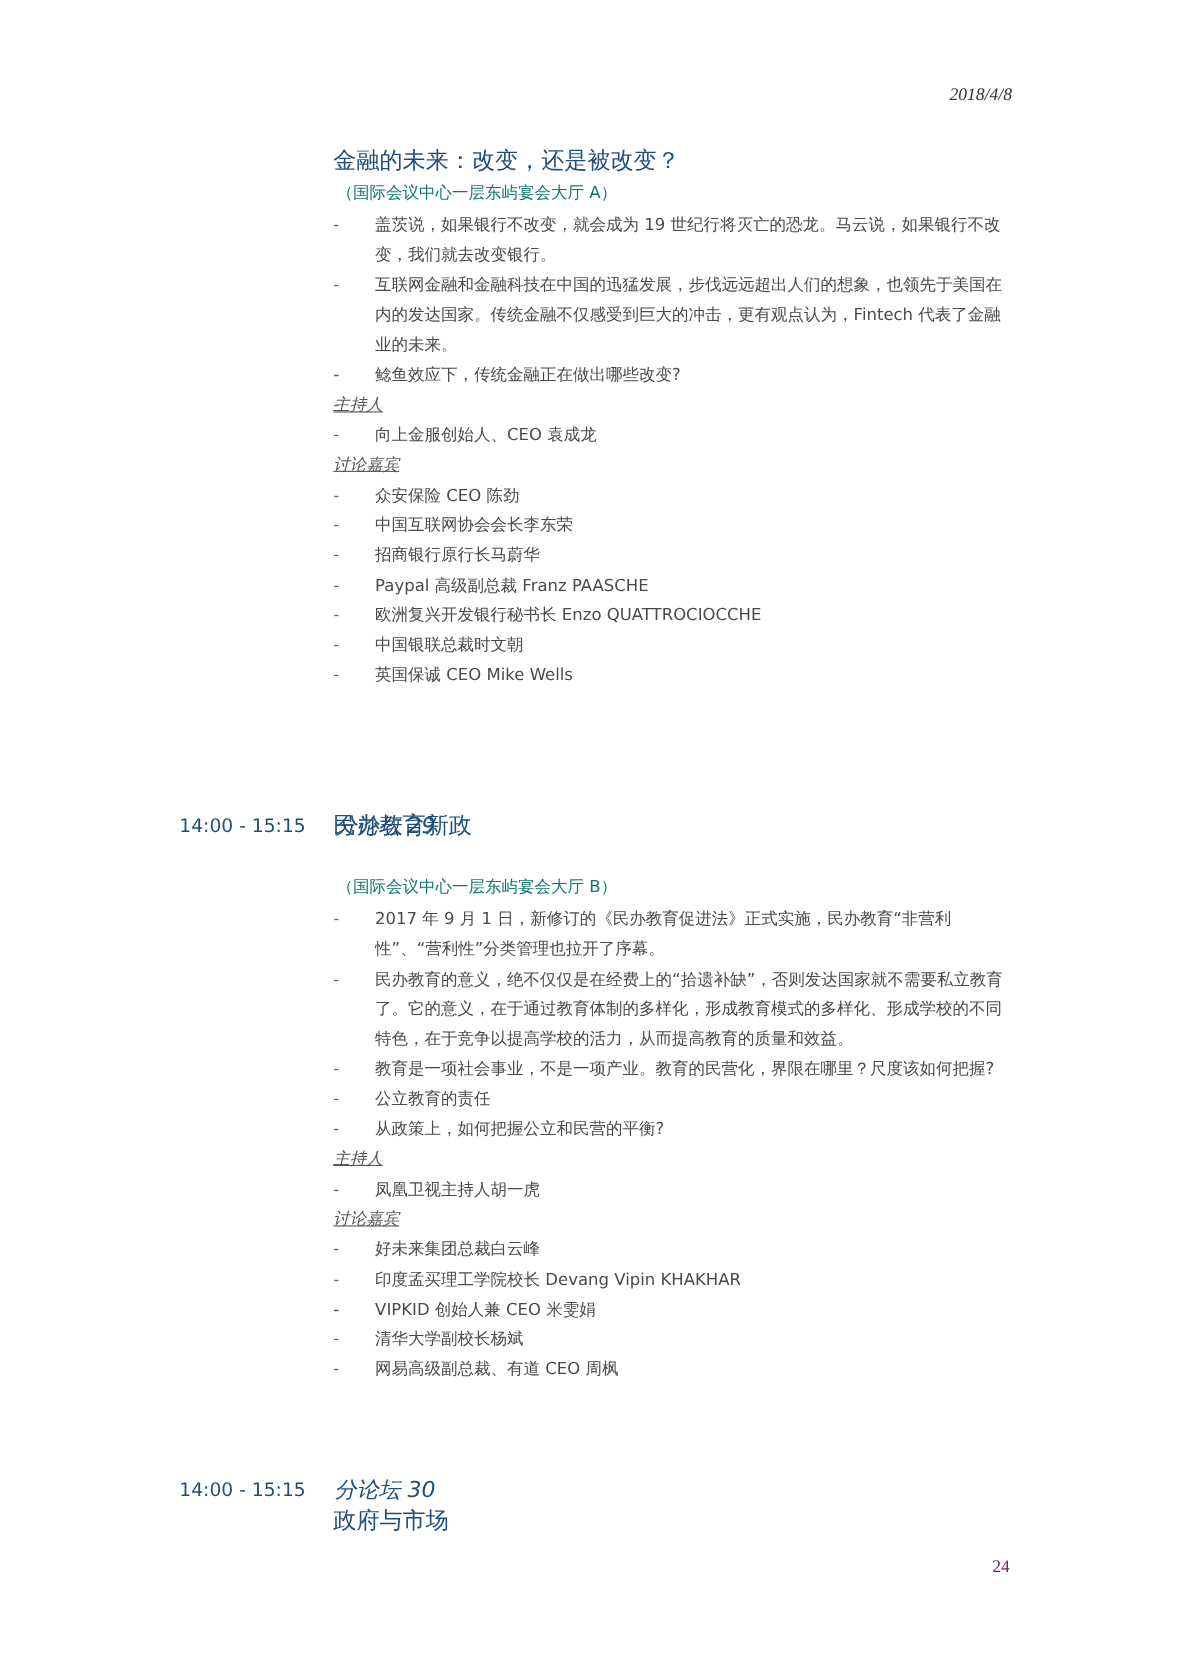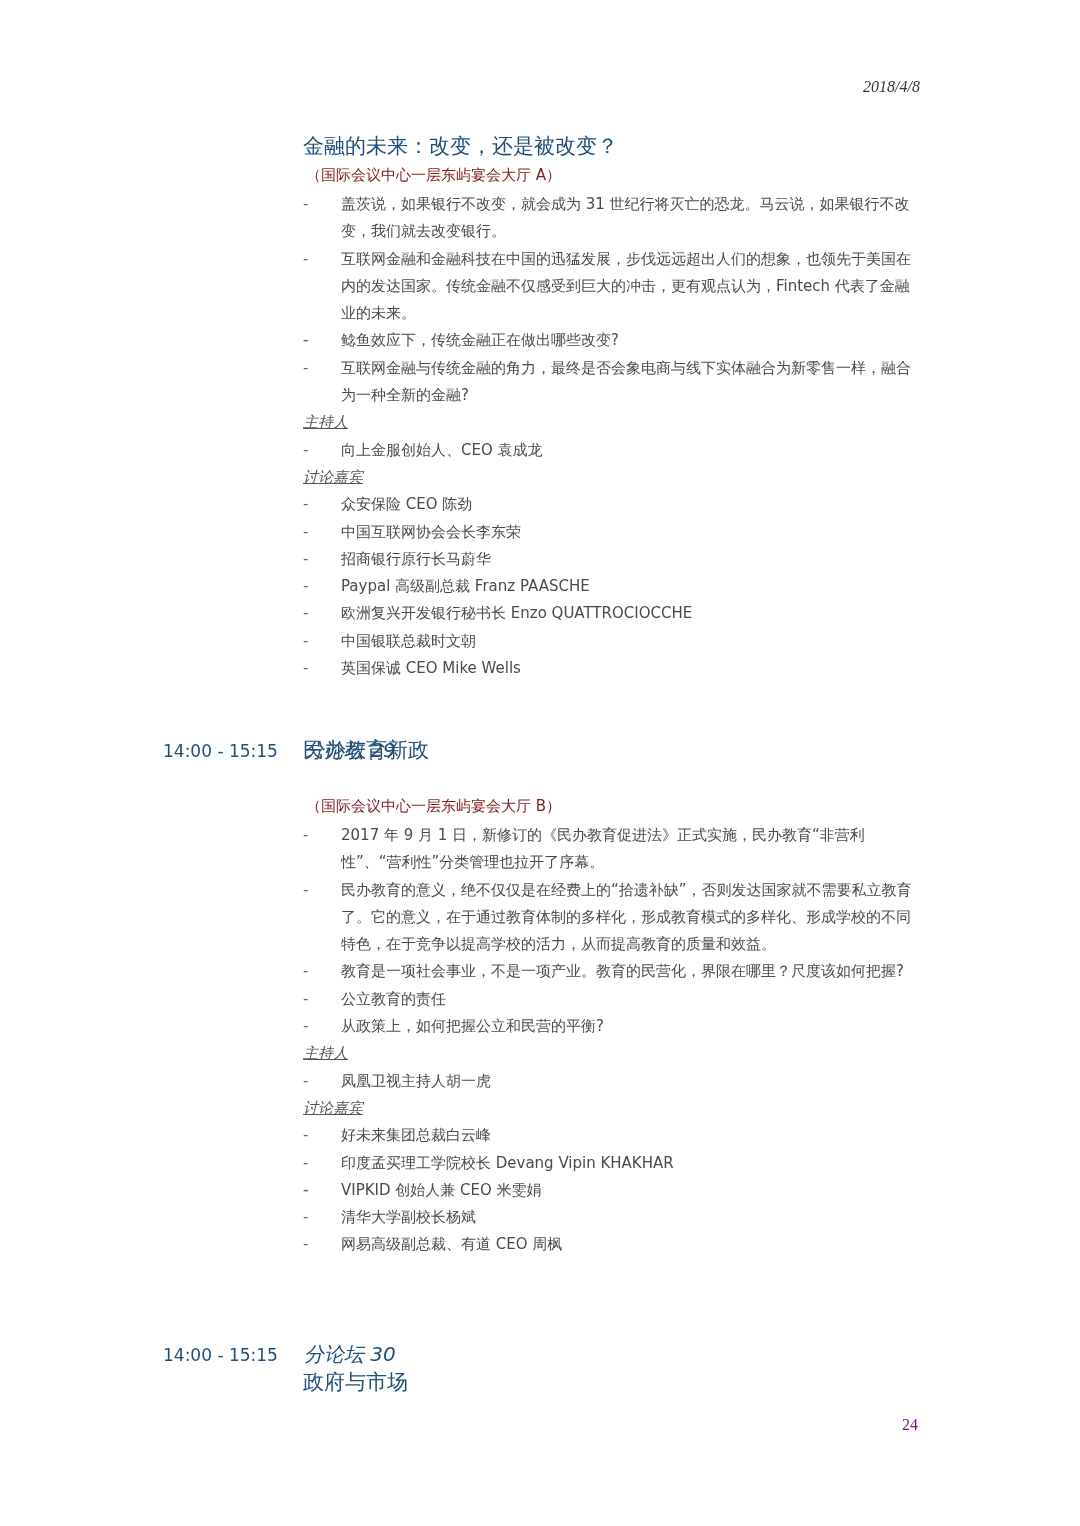--- a/index.html
+++ b/index.html
@@ -6,40 +6,40 @@
   body { width: 1080px; height: 1526px; position: relative; overflow: hidden;
          font-family: "DejaVu Sans", "Liberation Sans", sans-serif; color: #4a4a4a; }
   .date { position: absolute; top: 78px; right: 160px; font-family: "Liberation Serif", "DejaVu Serif", serif;
           font-style: italic; font-size: 16px; color: #333; }
   .pagenum { position: absolute; top: 1416px; right: 162px; font-family: "Liberation Serif", "DejaVu Serif", serif;
              font-size: 16px; color: #701a75; }
   .section { position: absolute; left: 0; width: 1080px; }
   .time { position: absolute; left: 163px; font-size: 17px; color: #1f4e79; font-family: "DejaVu Sans", sans-serif; }
   .forum { position: absolute; left: 304px; font-size: 20px; color: #1f4e79; font-style: italic; }
   .title { position: absolute; left: 303px; font-size: 21px; color: #1f4e79; }
-  .venue { position: absolute; left: 306px; font-size: 15px; color: #7f1d1d; }
+  .venue { position: absolute; left: 306px; font-size: 15px; color: #0f766e; }
   .list { position: absolute; left: 303px; width: 620px; margin: 0; padding: 0; list-style: none; }
   .item { position: relative; font-size: 15px; line-height: 27.3px; color: #4a4a4a; padding-left: 38px; }
   .item .dash { position: absolute; left: 0; top: 0; color: #666; }
   .label { font-size: 15px; line-height: 27.3px; font-style: italic; text-decoration: underline; color: #555; }
 </style>
 </head>
 <body>
 
 <div class="date">2018/4/8</div>
 
 <div class="section">
   <div class="title" style="top:132px;">金融的未来：改变，还是被改变？</div>
   <div class="venue" style="top:166px;">（国际会议中心一层东屿宴会大厅 A）</div>
   <ul class="list" style="top:191px;">
-    <li class="item"><span class="dash">-</span><span>盖茨说，如果银行不改变，就会成为 31 世纪行将灭亡的恐龙。马云说，如果银行不改变，我们就去改变银行。</span></li>
+    <li class="item"><span class="dash">-</span><span>盖茨说，如果银行不改变，就会成为 19 世纪行将灭亡的恐龙。马云说，如果银行不改变，我们就去改变银行。</span></li>
     <li class="item"><span class="dash">-</span><span>互联网金融和金融科技在中国的迅猛发展，步伐远远超出人们的想象，也领先于美国在内的发达国家。传统金融不仅感受到巨大的冲击，更有观点认为，Fintech 代表了金融业的未来。</span></li>
     <li class="item"><span class="dash">-</span></li>
     <li class="item"><span class="dash">-</span><span>鲶鱼效应下，传统金融正在做出哪些改变?</span></li>
-    <li class="item"><span class="dash">-</span><span>互联网金融与传统金融的角力，最终是否会象电商与线下实体融合为新零售一样，融合为一种全新的金融?</span></li>
+    <li class="item"><span class="dash">-</span></li>
     <li class="label">主持人</li>
     <li class="item"><span class="dash">-</span><span>向上金服创始人、CEO 袁成龙</span></li>
     <li class="label">讨论嘉宾</li>
     <li class="item"><span class="dash">-</span><span>众安保险 CEO 陈劲</span></li>
     <li class="item"><span class="dash">-</span><span>中国互联网协会会长李东荣</span></li>
     <li class="item"><span class="dash">-</span><span>招商银行原行长马蔚华</span></li>
     <li class="item"><span class="dash">-</span><span>Paypal 高级副总裁 Franz PAASCHE</span></li>
     <li class="item"><span class="dash">-</span><span>欧洲复兴开发银行秘书长 Enzo QUATTROCIOCCHE</span></li>
     <li class="item"><span class="dash">-</span><span>中国银联总裁时文朝</span></li>
     <li class="item"><span class="dash">-</span><span>英国保诚 CEO Mike Wells</span></li>

